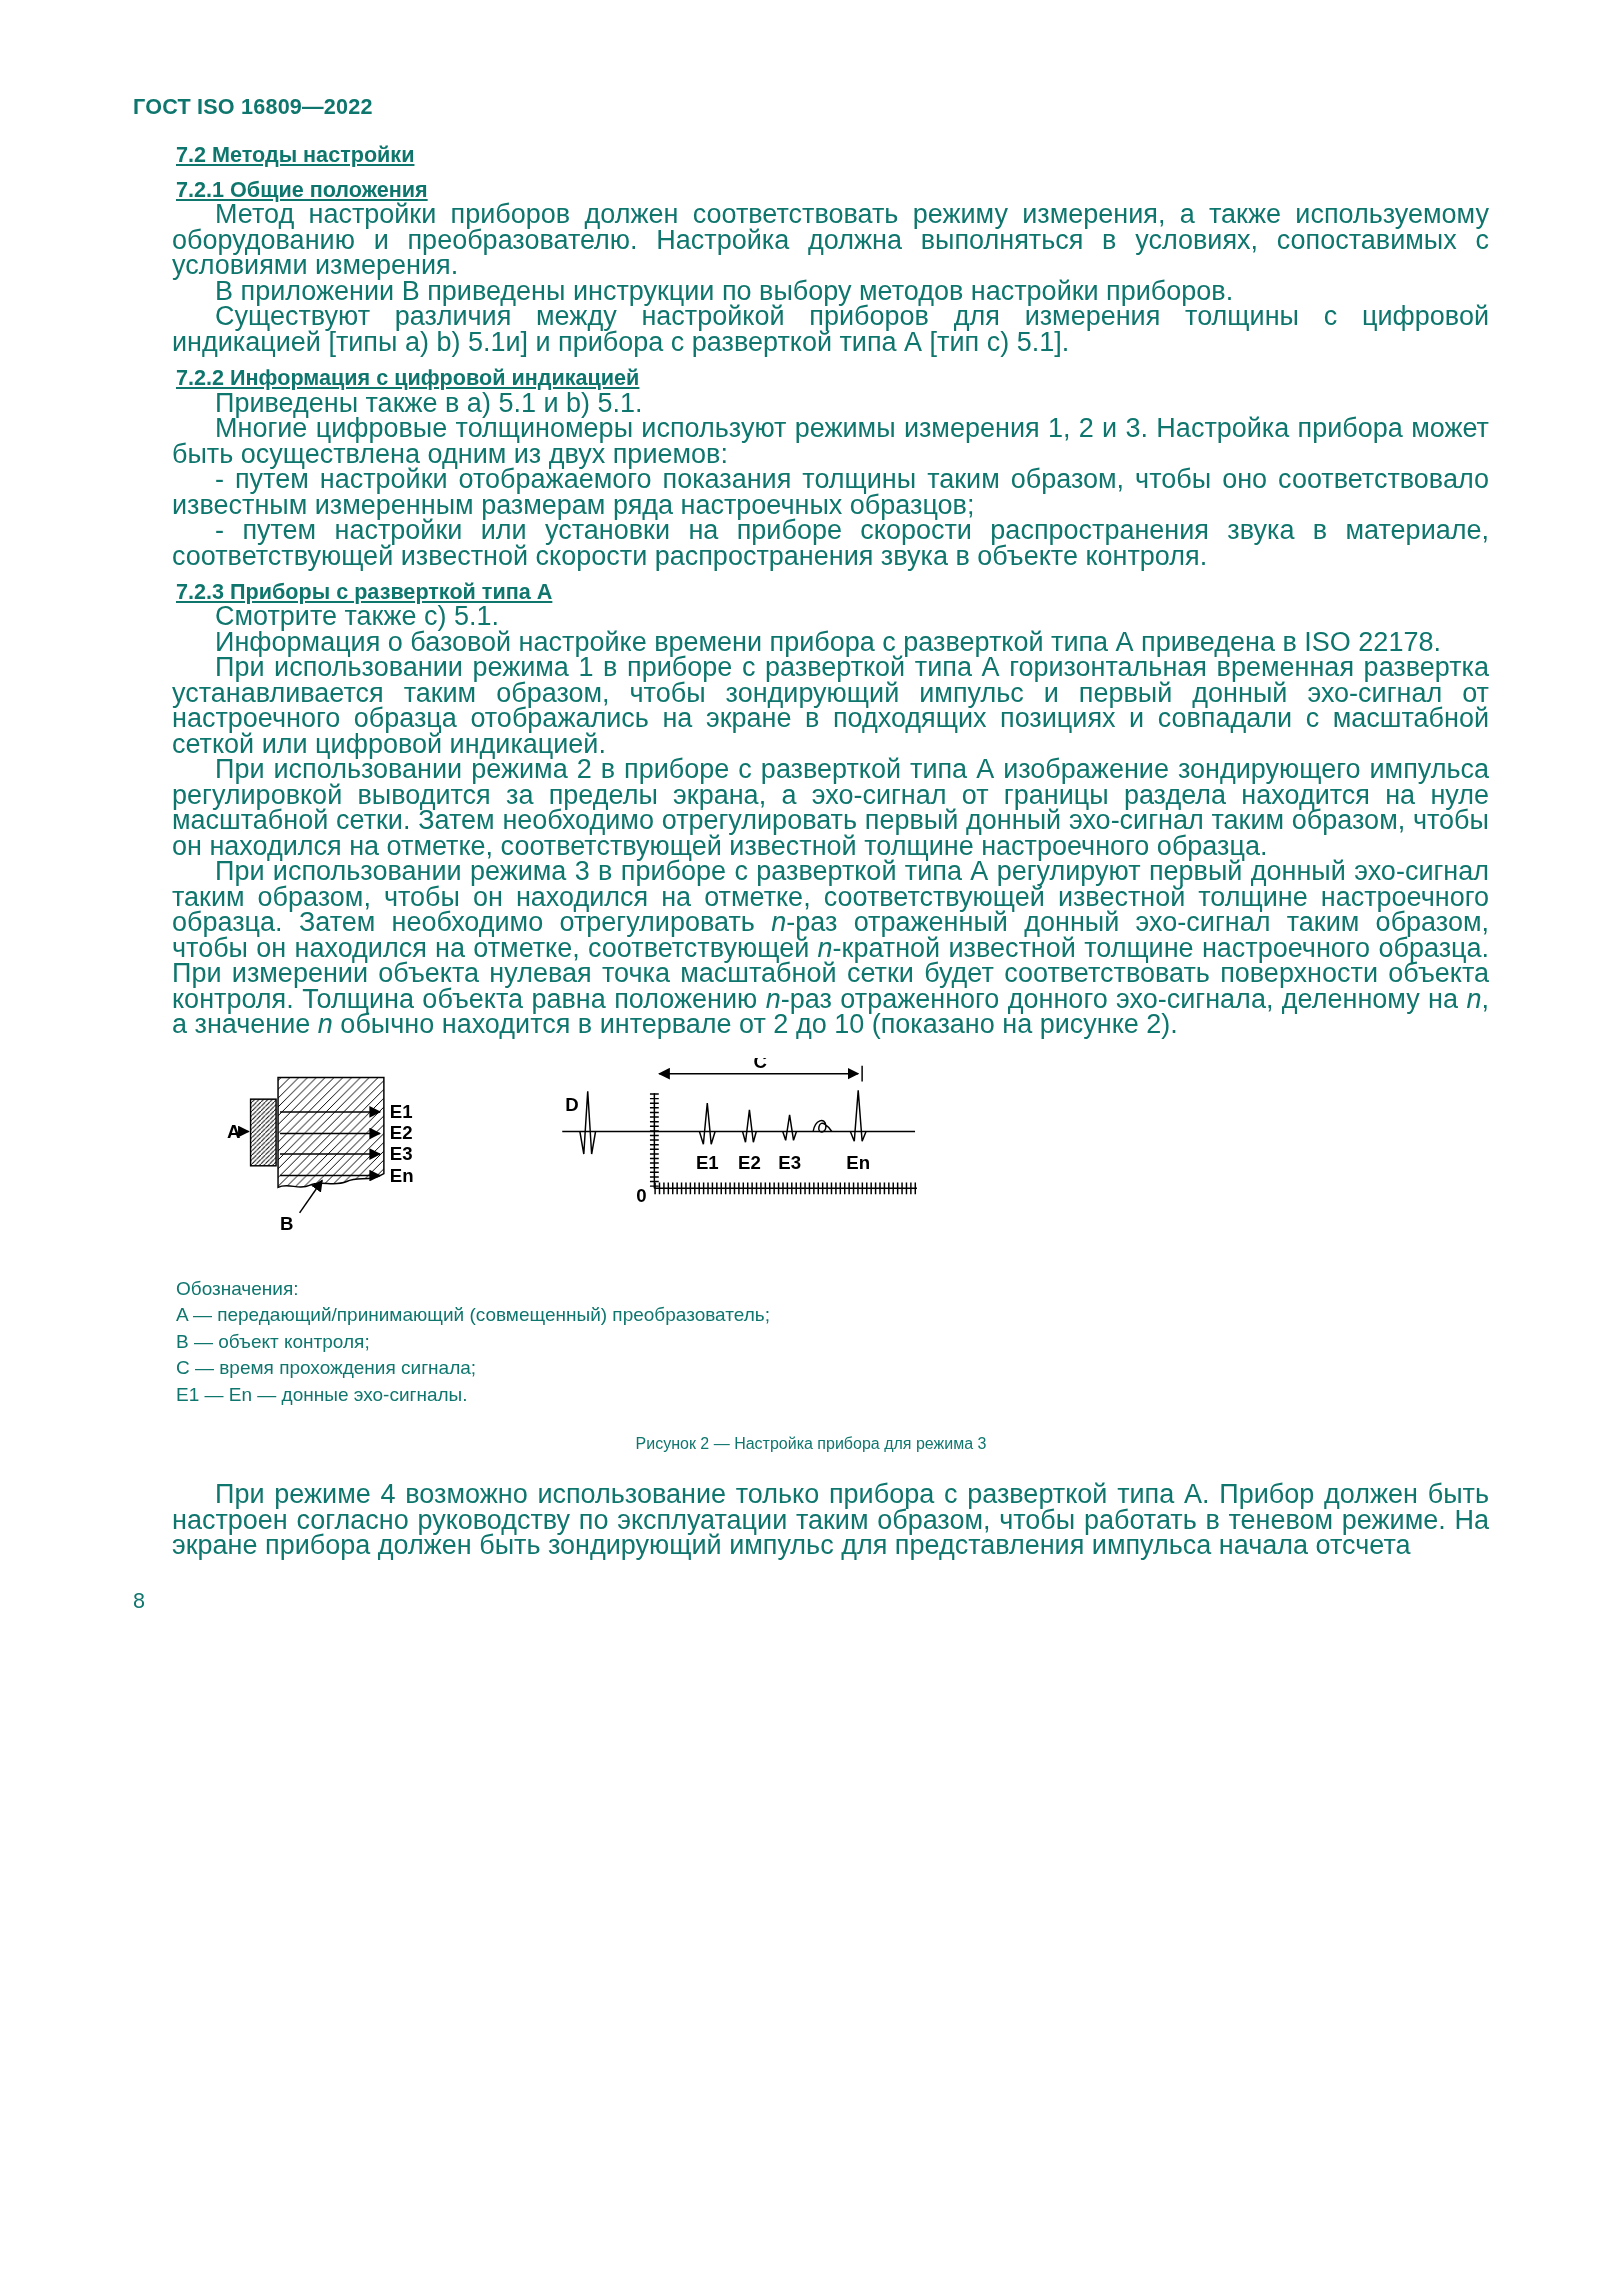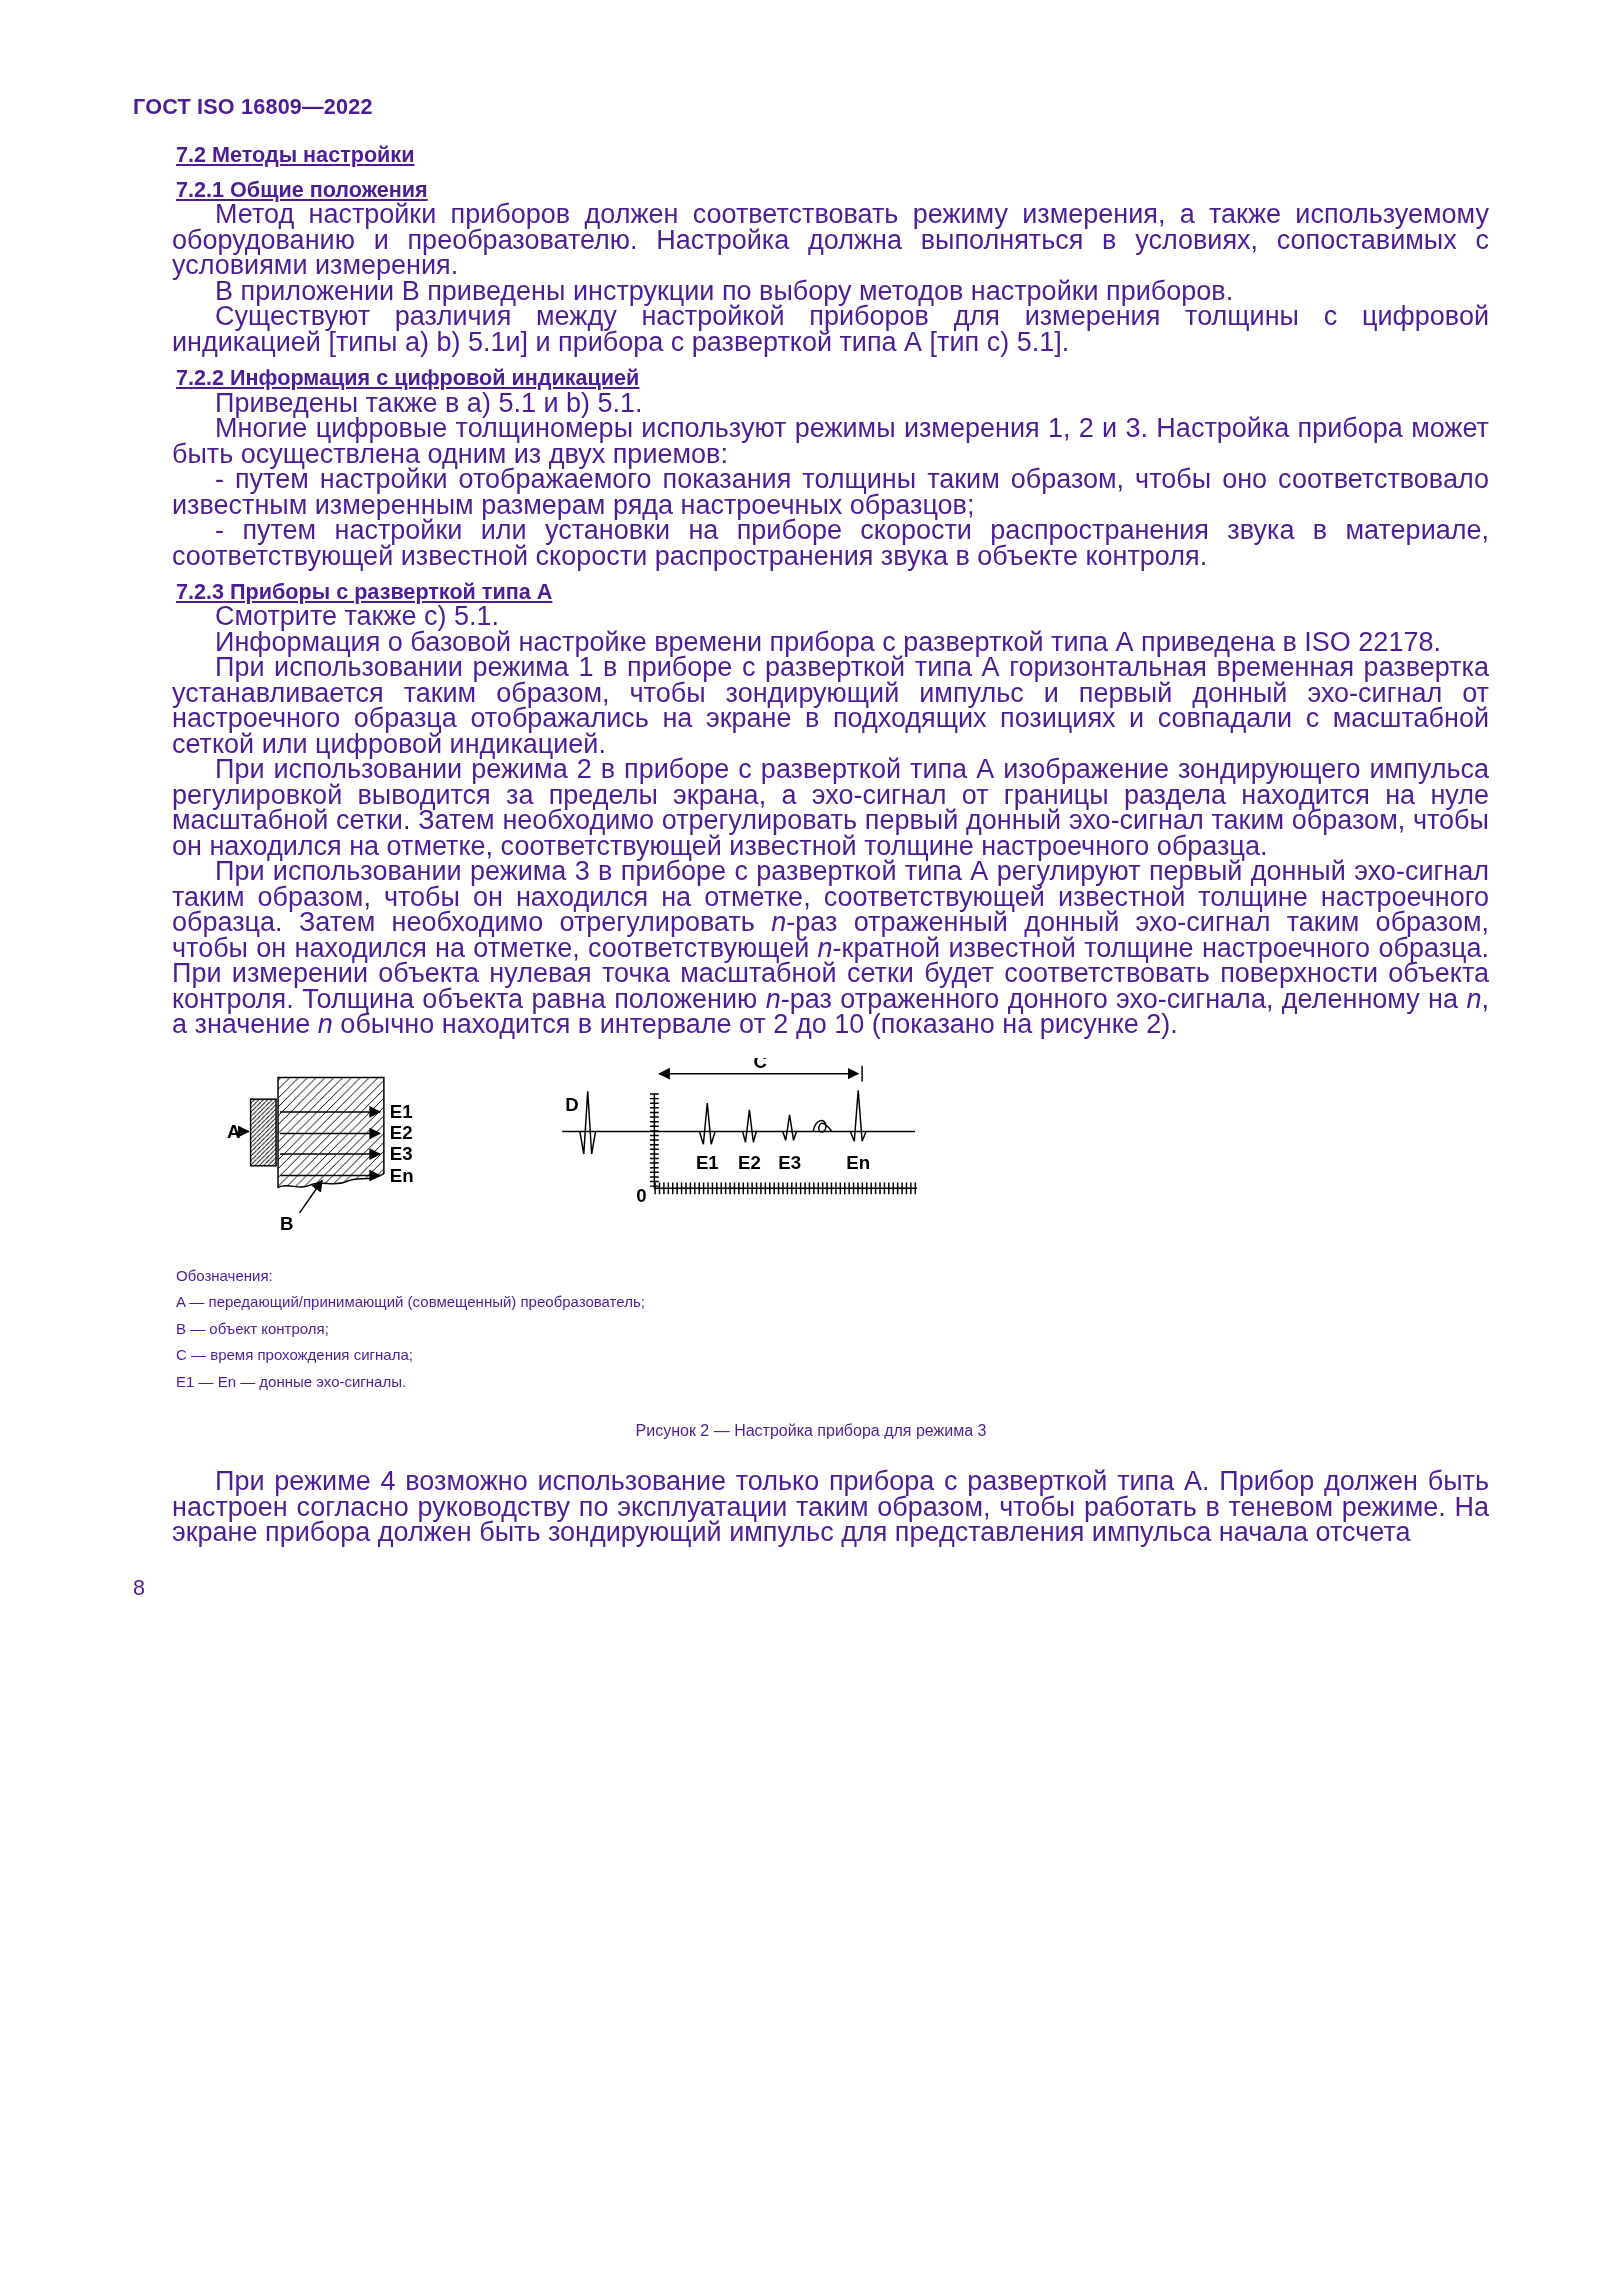--- a/index.html
+++ b/index.html
@@ -2,21 +2,21 @@
 <html><head>
 <meta charset="utf-8">
 <style>
   * { margin:0; padding:0; box-sizing:border-box; }
   html,body { background:#ffffff; }
   .page {
     position:relative;
     width:1621px; height:2293px;
     background:#ffffff;
     font-family:"Liberation Sans", sans-serif;
-    color:#4c1d95;
+    color:#0f766e;
     overflow:hidden;
   }
   .content {
     position:absolute;
     left:133px; top:94px;
     width:1356px;
   }
   .doc-header {
     font-size:21.6px; font-weight:bold;
     margin-bottom:21.6px;
@@ -40,23 +40,23 @@
     margin:19.6px 0 0 88px;
     width:706px; height:196px;
   }
   svg text {
     font-family:"Liberation Sans", sans-serif;
     font-weight:bold;
     font-size:19px;
     fill:#000;
   }
   .legend {
-    margin-top:9px;
+    margin-top:22px;
     padding-left:43px;
-    font-size:15px; line-height:26.5px;
+    font-size:19px; line-height:26.5px;
   }
   .caption {
     margin-top:27.4px;
     font-size:16px;
     text-align:center;
   }
   #blocks-bottom { margin-top:29px; }
   .pageno {
     margin-top:29px;
     font-size:21.6px;

